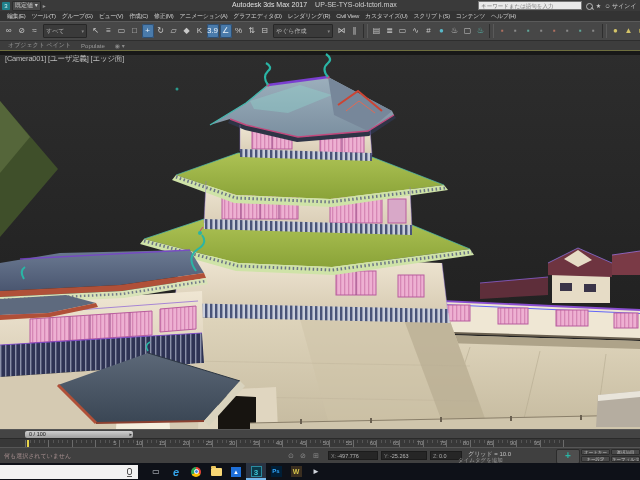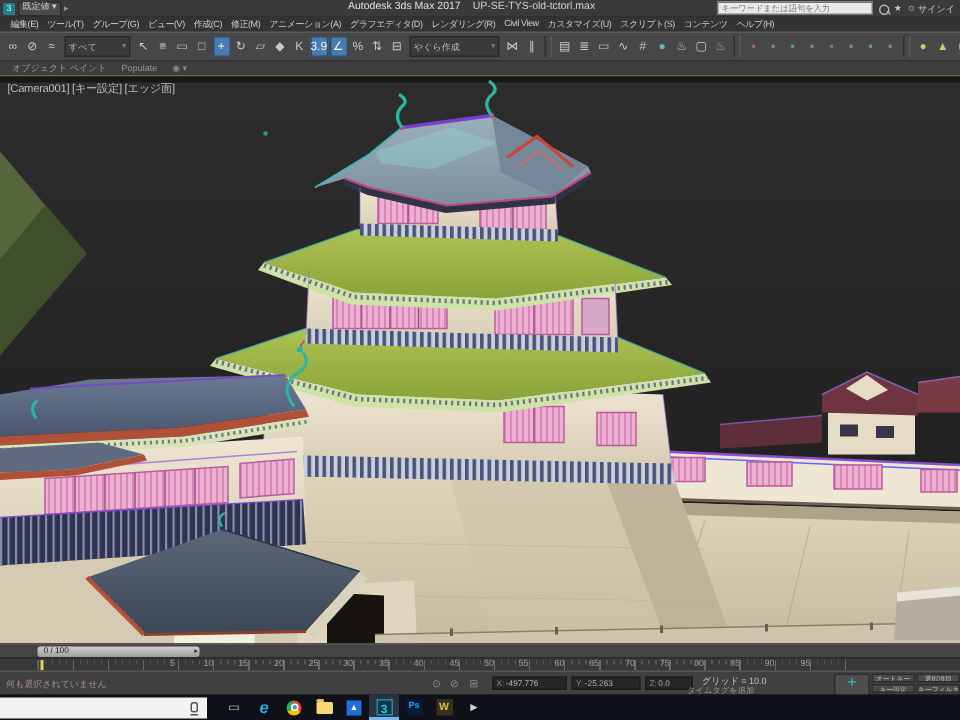--- a/index.html
+++ b/index.html
@@ -176,21 +176,21 @@
     <span class="tb-i" style="color: rgb(200, 184, 88);">■</span>
   </div>
 
 <div class="row ribbon">
   <span>オブジェクト ペイント</span>
   <span>Populate</span>
   <span class="rb-gear">◉ ▾</span>
 </div>
 
 <div class="row viewport">
-  <div class="vp-label">[Camera001] [キー設定] [エッジ面]</div>
+  <div class="vp-label">[Camera001] [ユーザ定義] [エッジ面]</div>
   <svg width="640" height="378" viewBox="0 0 640 378">
     <defs>
       <linearGradient id="gBG" x1="0" y1="0" x2="0" y2="1">
         <stop offset="0" stop-color="#2d2d2d"></stop>
           <stop offset="1" stop-color="#1d1d1d"></stop>
       </linearGradient>
       <linearGradient id="gTop" x1="0" y1="0" x2="0" y2="1">
         <stop offset="0" stop-color="#9cafbc"></stop>
           <stop offset="1" stop-color="#7b8fa0"></stop>
       </linearGradient>

